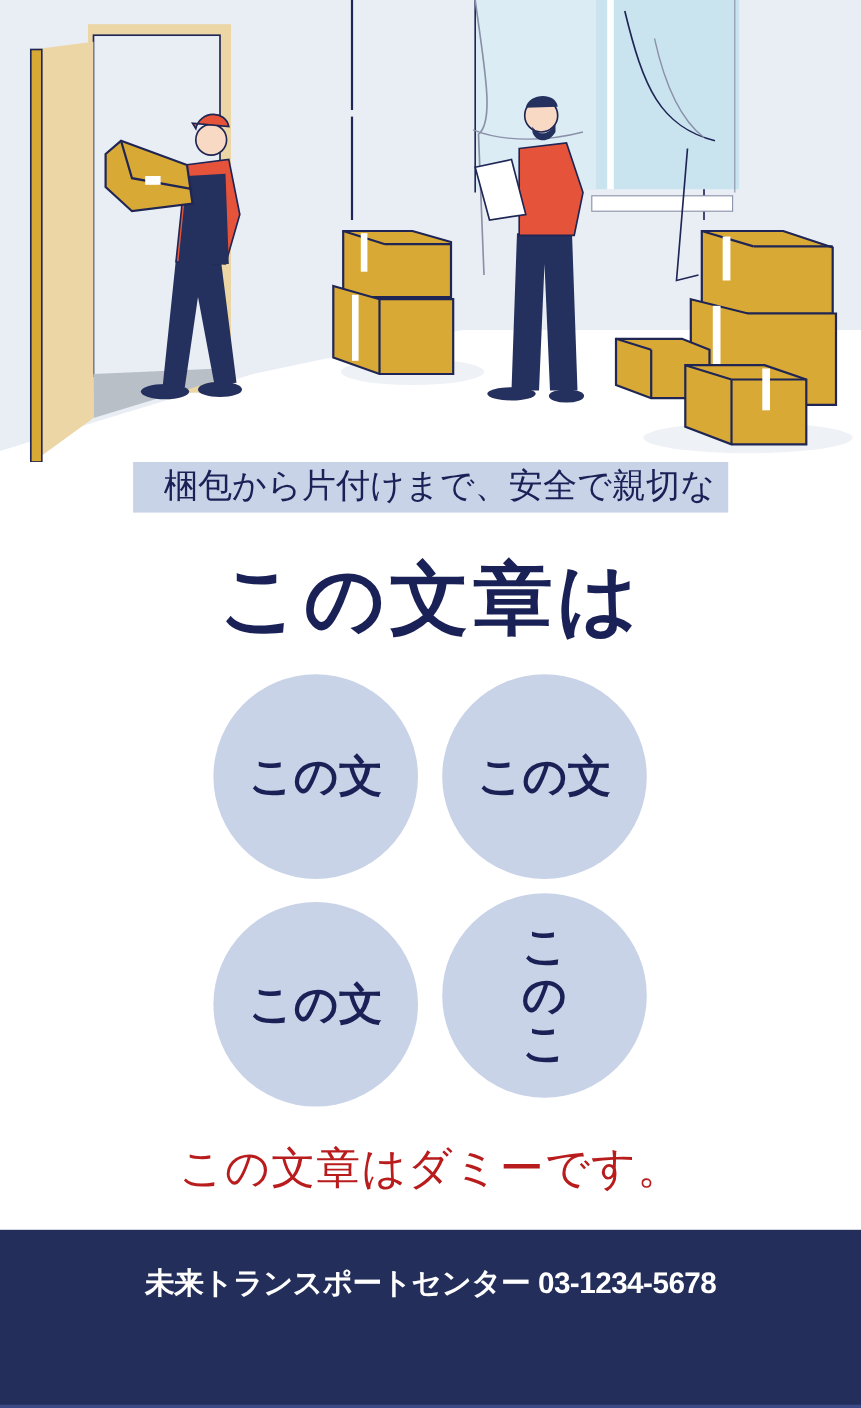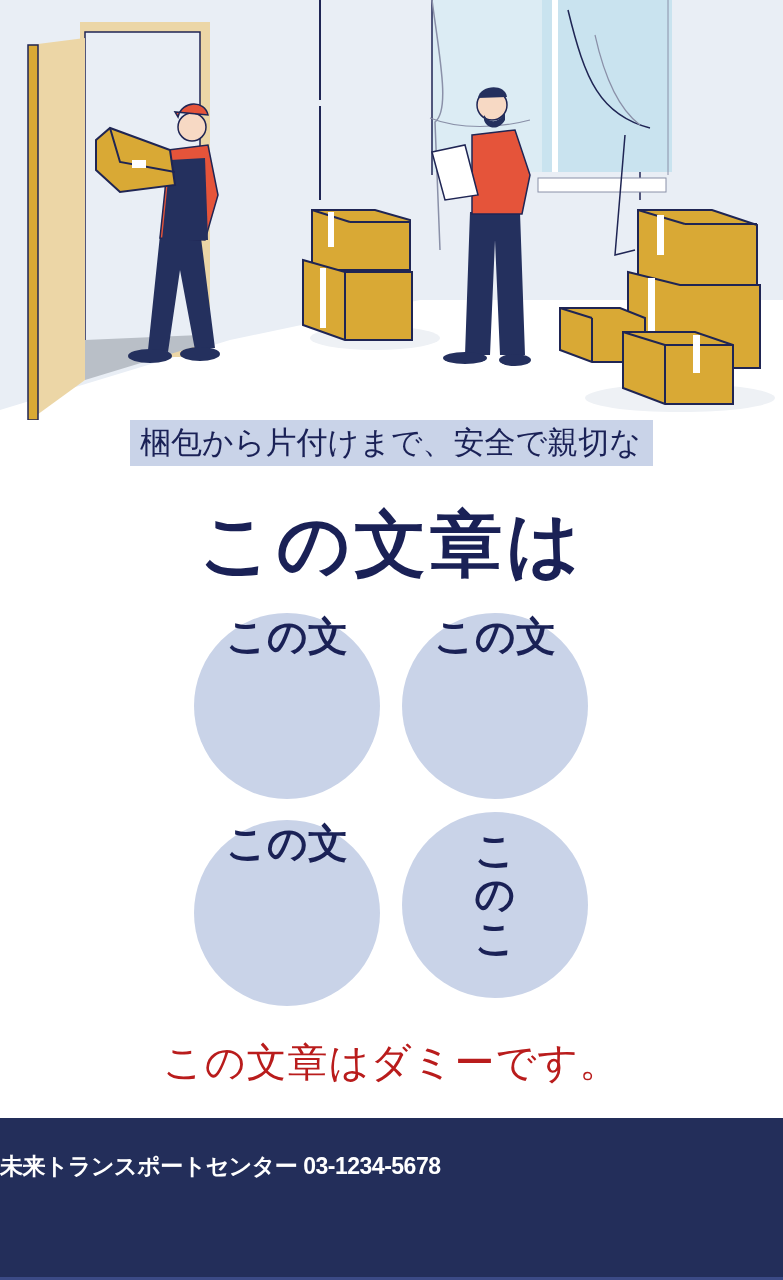--- a/index.html
+++ b/index.html
@@ -10,59 +10,59 @@
   .hero svg { display: block; }
 
   .tagline-wrap { position: absolute; left: 0; top: 420px; width: 783px; text-align: center; }
   .tagline {
     display: inline-block;
     background: #c9d3e8;
     color: #1a2156;
     font-size: 31px;
     line-height: 44px;
     height: 46px;
-    padding: 0 12px 0 10px;
+    padding: 0 12px 0 28px;
     letter-spacing: 0px;
     font-weight: 500;
   }
 
   .headline {
     position: absolute; left: 0; top: 482px; width: 783px;
     text-align: center;
     font-size: 72px; font-weight: 900; line-height: 124px;
     color: #1a2156;
     letter-spacing: 4px;
   }
 
   .circle {
     position: absolute; width: 186px; height: 186px; border-radius: 50%;
     background: #c9d3e8;
-    display: flex; align-items: flex-start; justify-content: center;
+    display: flex; align-items: center; justify-content: center;
     text-align: center;
     color: #1a2156; font-weight: 900; font-size: 40px; line-height: 46px;
   }
   .c1 { left: 194px; top: 613px; }
   .c2 { left: 402px; top: 613px; }
   .c3 { left: 194px; top: 820px; }
   .c4 { left: 402px; top: 812px; }
   .c4 span { display: block; width: 80px; margin: 16px auto; word-break: break-all; line-height: 44px; }
 
   .subline {
     position: absolute; left: 0; top: 1032px; width: 783px; text-align: center;
     font-size: 40px; line-height: 60px; color: #b91c1c; font-weight: 400;
     letter-spacing: 1px;
   }
 
   .footer {
     position: absolute; left: 0; top: 1118px; width: 783px; height: 162px;
     background: #232e5a;
   }
   .footer-text {
-    position: absolute; left: 0; top: 28px; width: 783px; 
-    color: #ffffff; font-weight: 700; font-size: 23px; line-height: 40px;
+    position: absolute; left: 0; top: 28px; width: 783px; text-align: center;
+    color: #ffffff; font-weight: 700; font-size: 27px; line-height: 40px;
     font-family: "Liberation Sans", "DejaVu Sans", sans-serif;
     letter-spacing: -0.5px;
   }
   .footer-edge { position: absolute; left: 0; bottom: 0; width: 783px; height: 3px; background: #3b4a86; }
 </style>
 </head>
 <body>
 
 <div class="hero">
   <svg width="783" height="420" viewBox="0 0 783 420" xmlns="http://www.w3.org/2000/svg">

